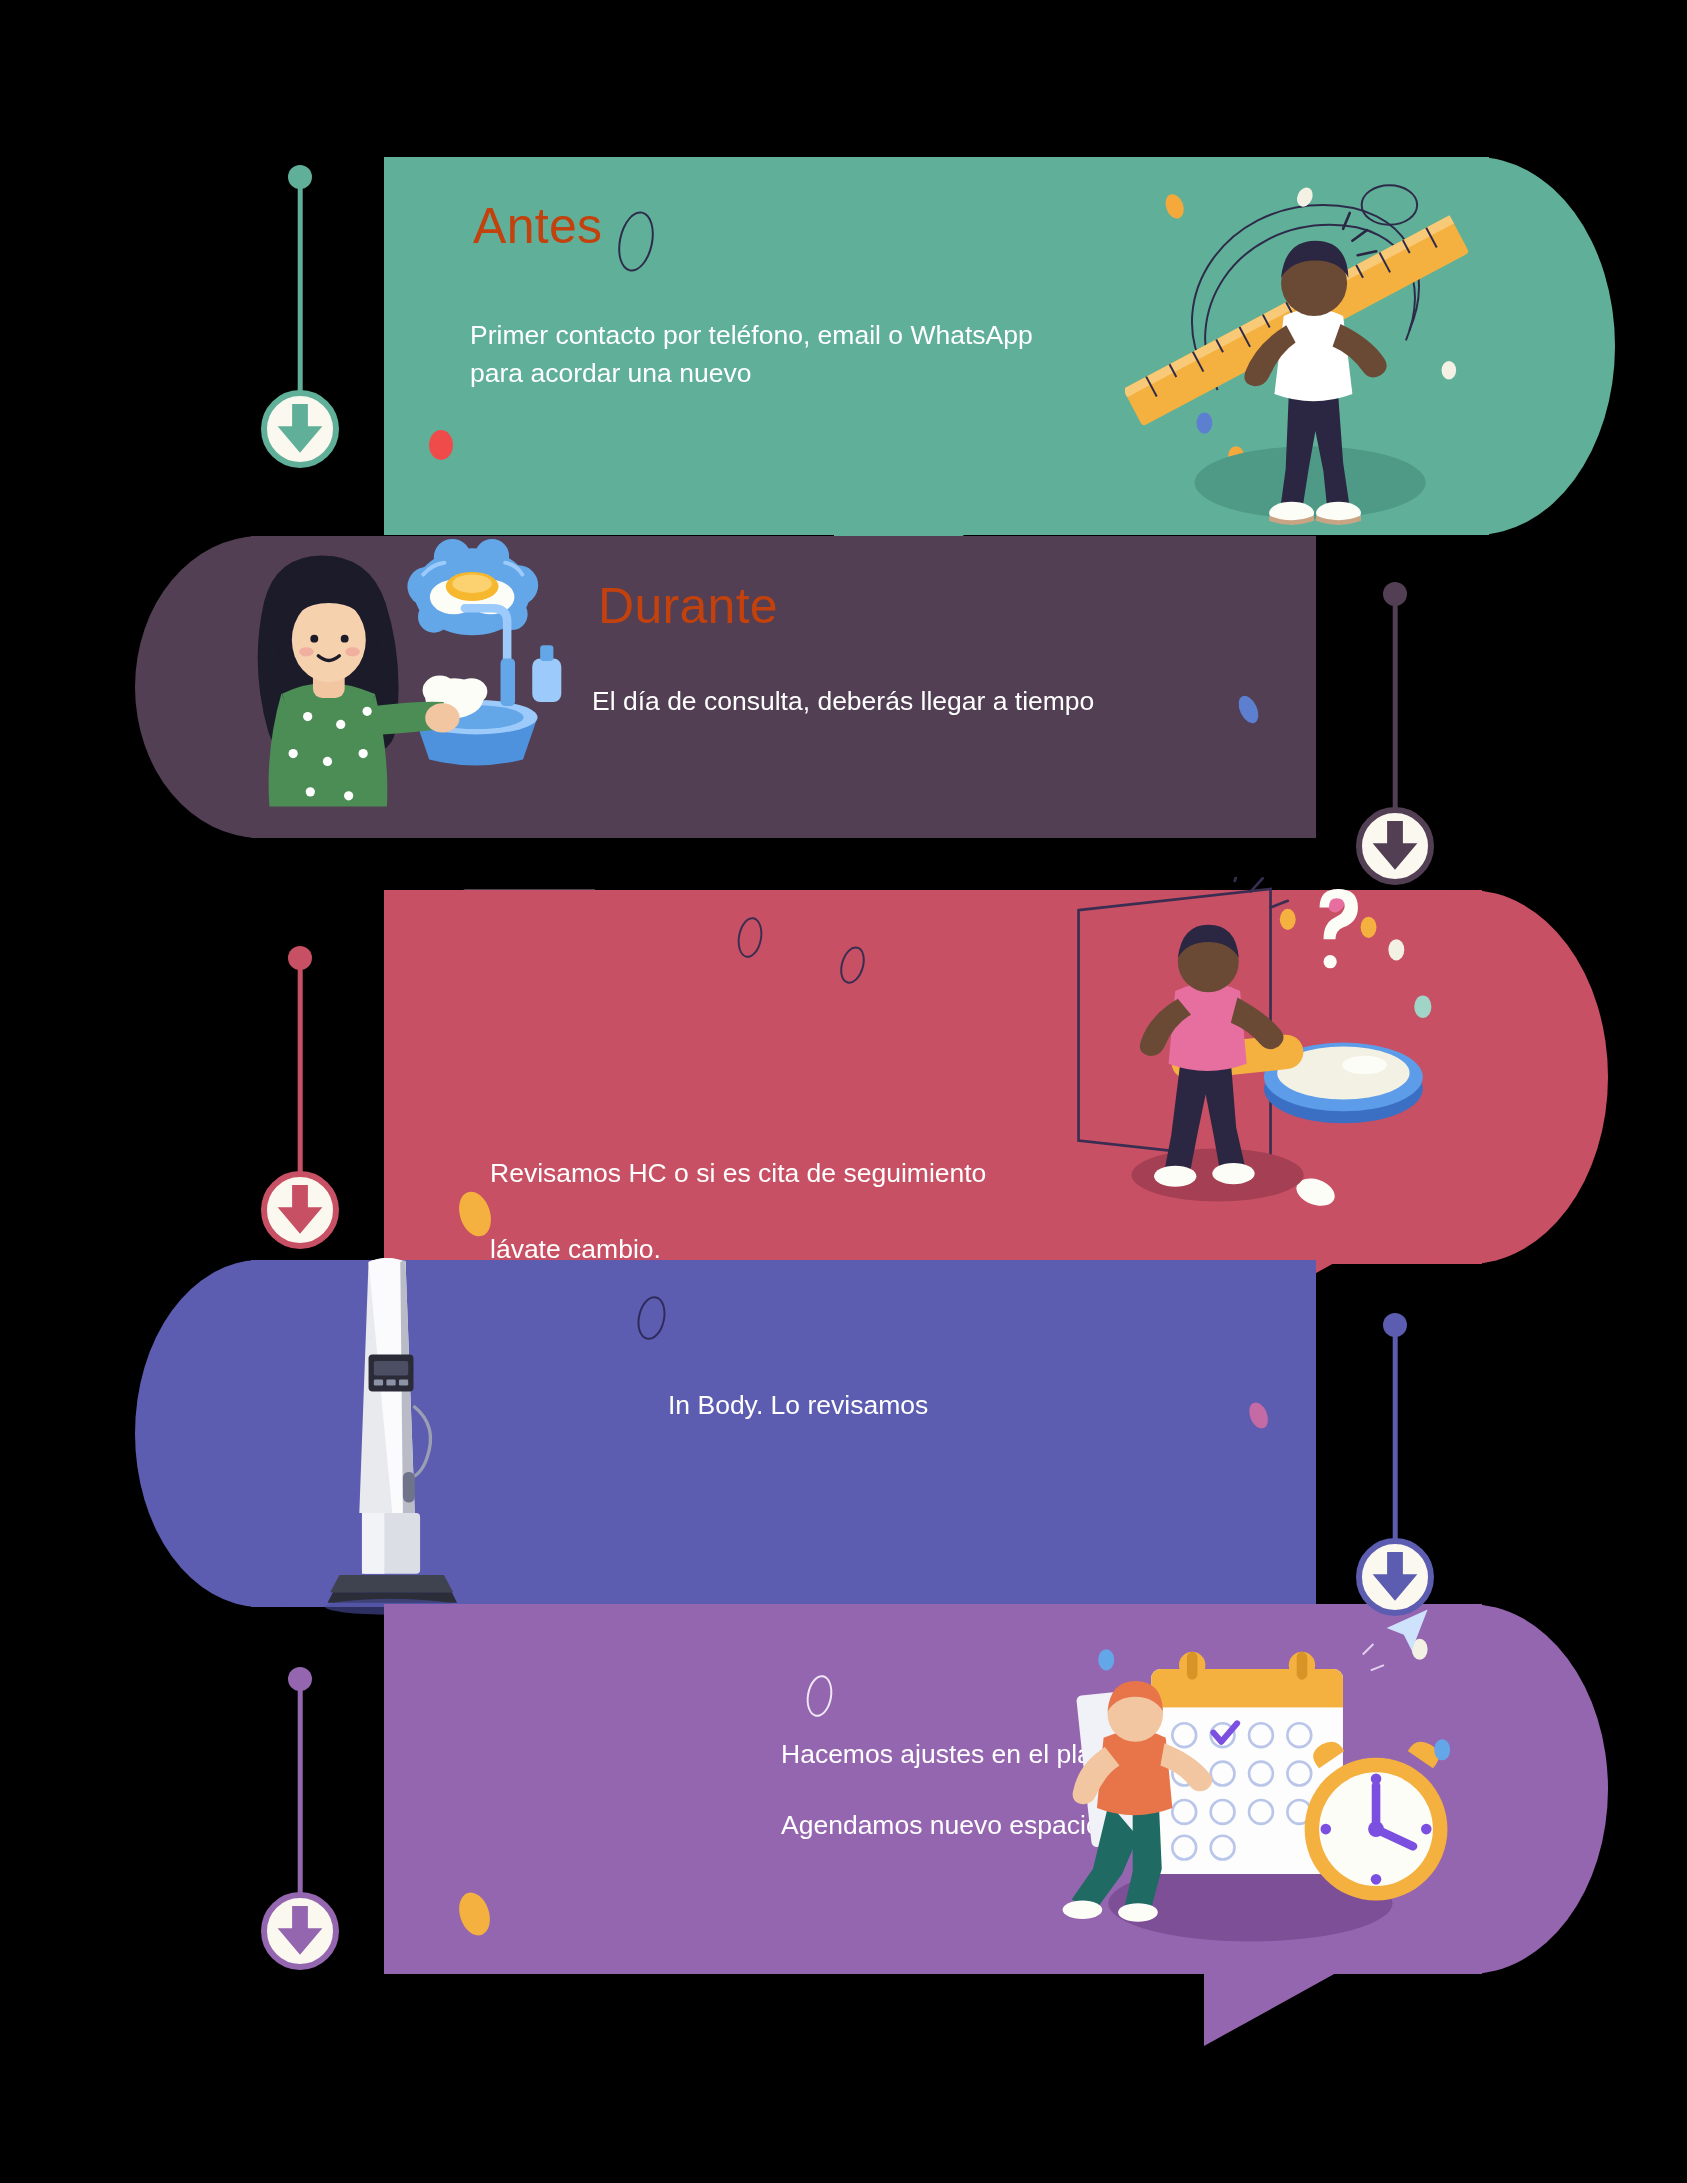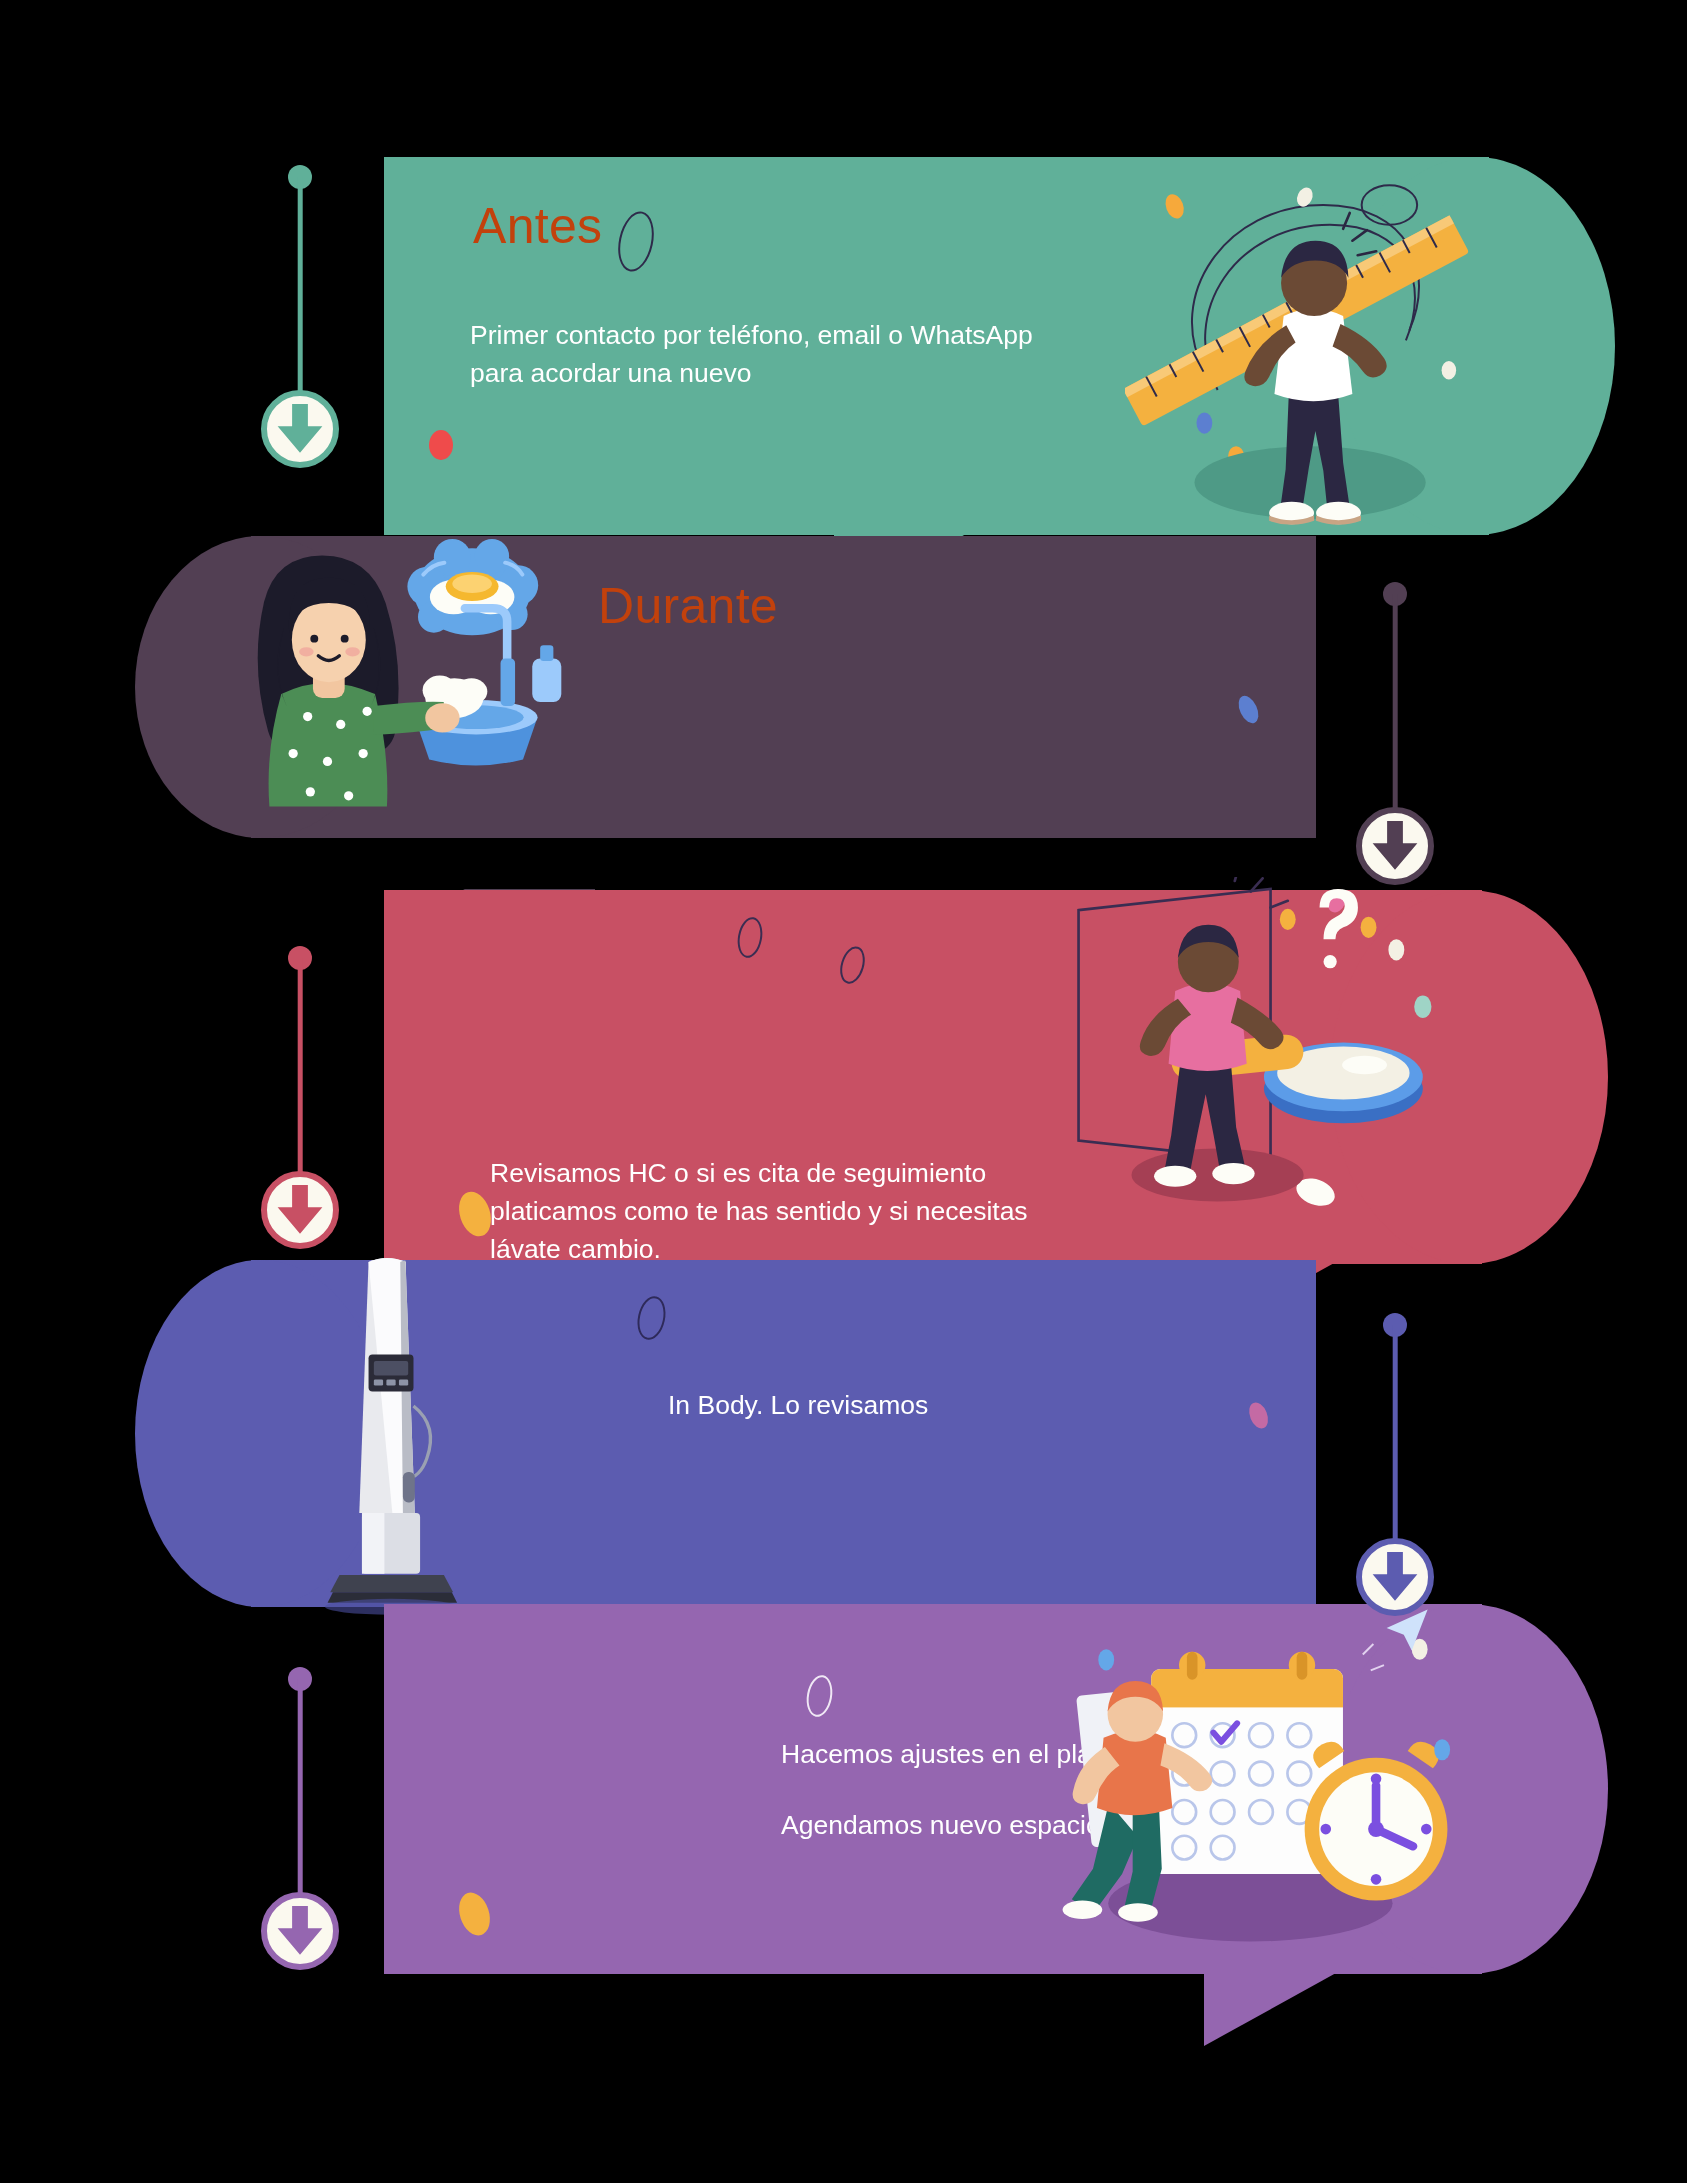--- a/index.html
+++ b/index.html
@@ -151,20 +151,21 @@
 
   <div class="bubble" style="left:251px;top:536px;width:1065px;height:302px;">
     <div class="body" style="background:#523f53;"></div>
     <div class="cap left" style="background:#523f53;width:251px;left:-116px;"></div>
     <div style="position:absolute;left:212px;top:353px;width:0;height:0;
                 border-left:132px solid transparent;border-right:0 solid transparent;
                 border-top:73px solid #523f53;"></div>
 
     <div class="heading" style="left:347px;top:41px;">Durante</div>
 
+    <div class="para" style="left:341px;top:147px;white-space:nowrap;">El día de consulta, deberás llegar a tiempo</div>
 
     <div class="blob" style="left:989px;top:159px;width:17px;height:29px;background:#5c7fd0;
                 transform:rotate(-25deg);"></div>
 
     <div class="illus" style="left:-6.6px;top:-6.6px;width:344px;height:284px;">
       <svg width="344" height="284" viewBox="0 0 520 430">
 
         <g transform="translate(255,25)">
           <ellipse cx="90" cy="70" rx="88" ry="66" fill="#64a7e8"></ellipse>
           <circle cx="22" cy="62" r="30" fill="#64a7e8"></circle>
@@ -240,21 +241,20 @@
   </div>
 
   <div class="bubble" style="left:384px;top:890px;width:1098px;height:374px;">
     <div class="body" style="background:#c85064;"></div>
     <div class="cap right" style="background:#c85064;width:278px;right:-126px;"></div>
     <div style="position:absolute;left:820px;top:372px;width:0;height:0;
                 border-left:0 solid transparent;border-right:132px solid transparent;
                 border-top:73px solid #c85064;"></div>
 
     <div class="para" style="left:106px;top:265px;white-space:nowrap;">Revisamos HC o si es cita de seguimiento</div>
-    <div class="para" style="left:106px;top:303px;white-space:nowrap;">platicamos como te has sentido y si necesitas</div>
     <div class="para" style="left:106px;top:341px;white-space:nowrap;">lávate cambio.</div>
 
     <div class="oval" style="left:354px;top:26.5px;width:20px;height:37px;border-color:#3a2d52;
                 transform:rotate(10deg);"></div>
     <div class="oval" style="left:457px;top:56px;width:18.5px;height:34px;border-color:#3a2d52;
                 transform:rotate(16deg);"></div>
     <div class="blob" style="left:76px;top:301px;width:30px;height:46px;background:#f4b13f;
                 transform:rotate(-18deg);"></div>
 
     <div class="illus" style="left:668px;top:-13.2px;width:404px;height:384px;">

